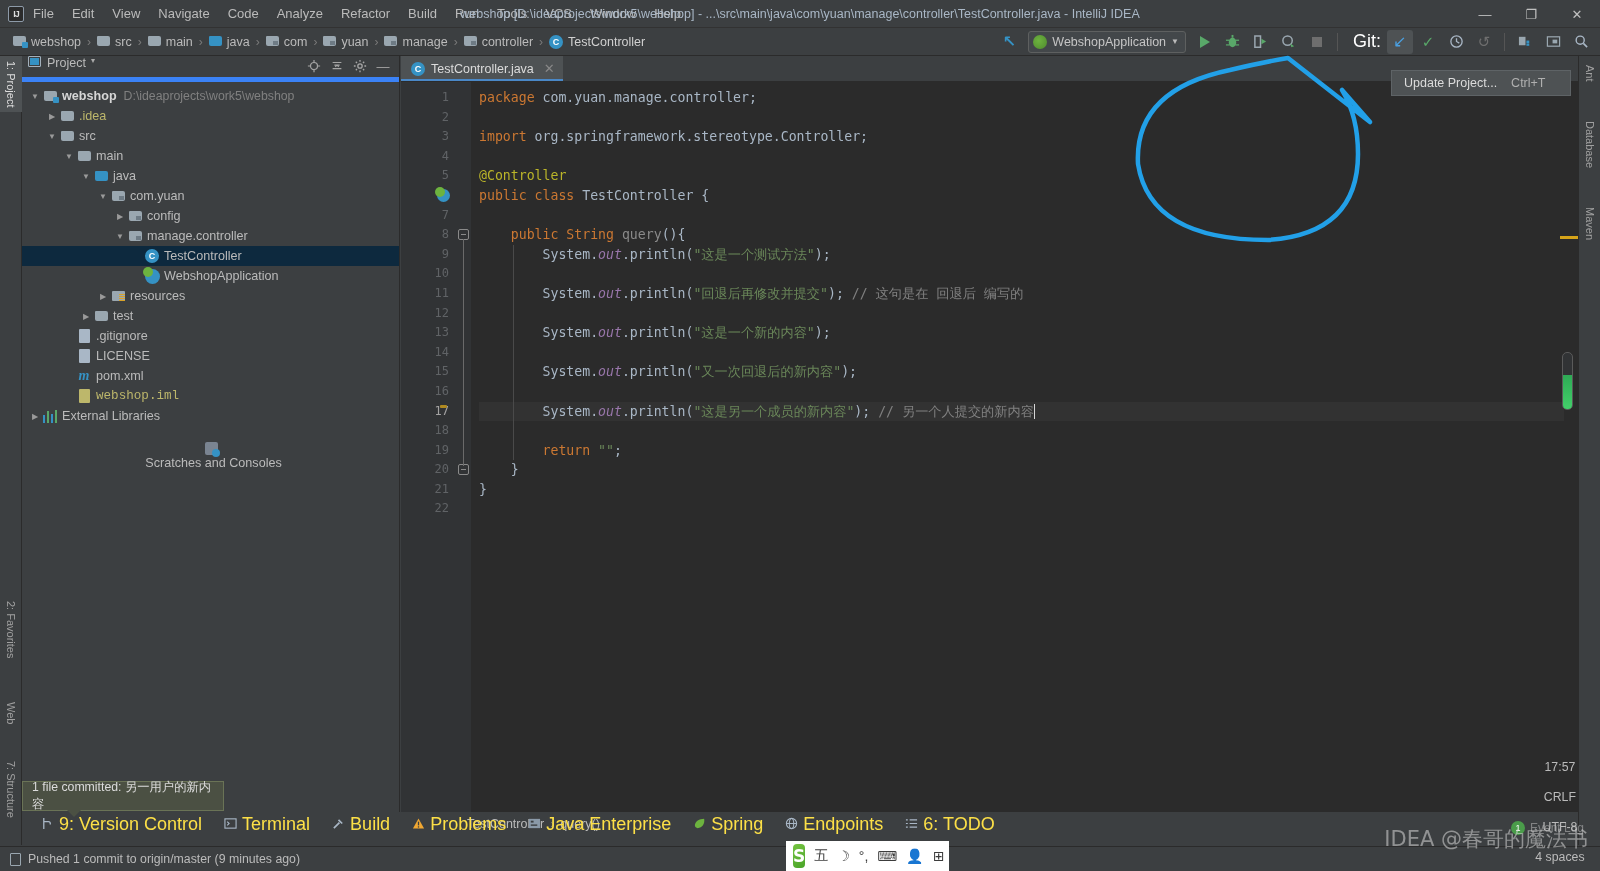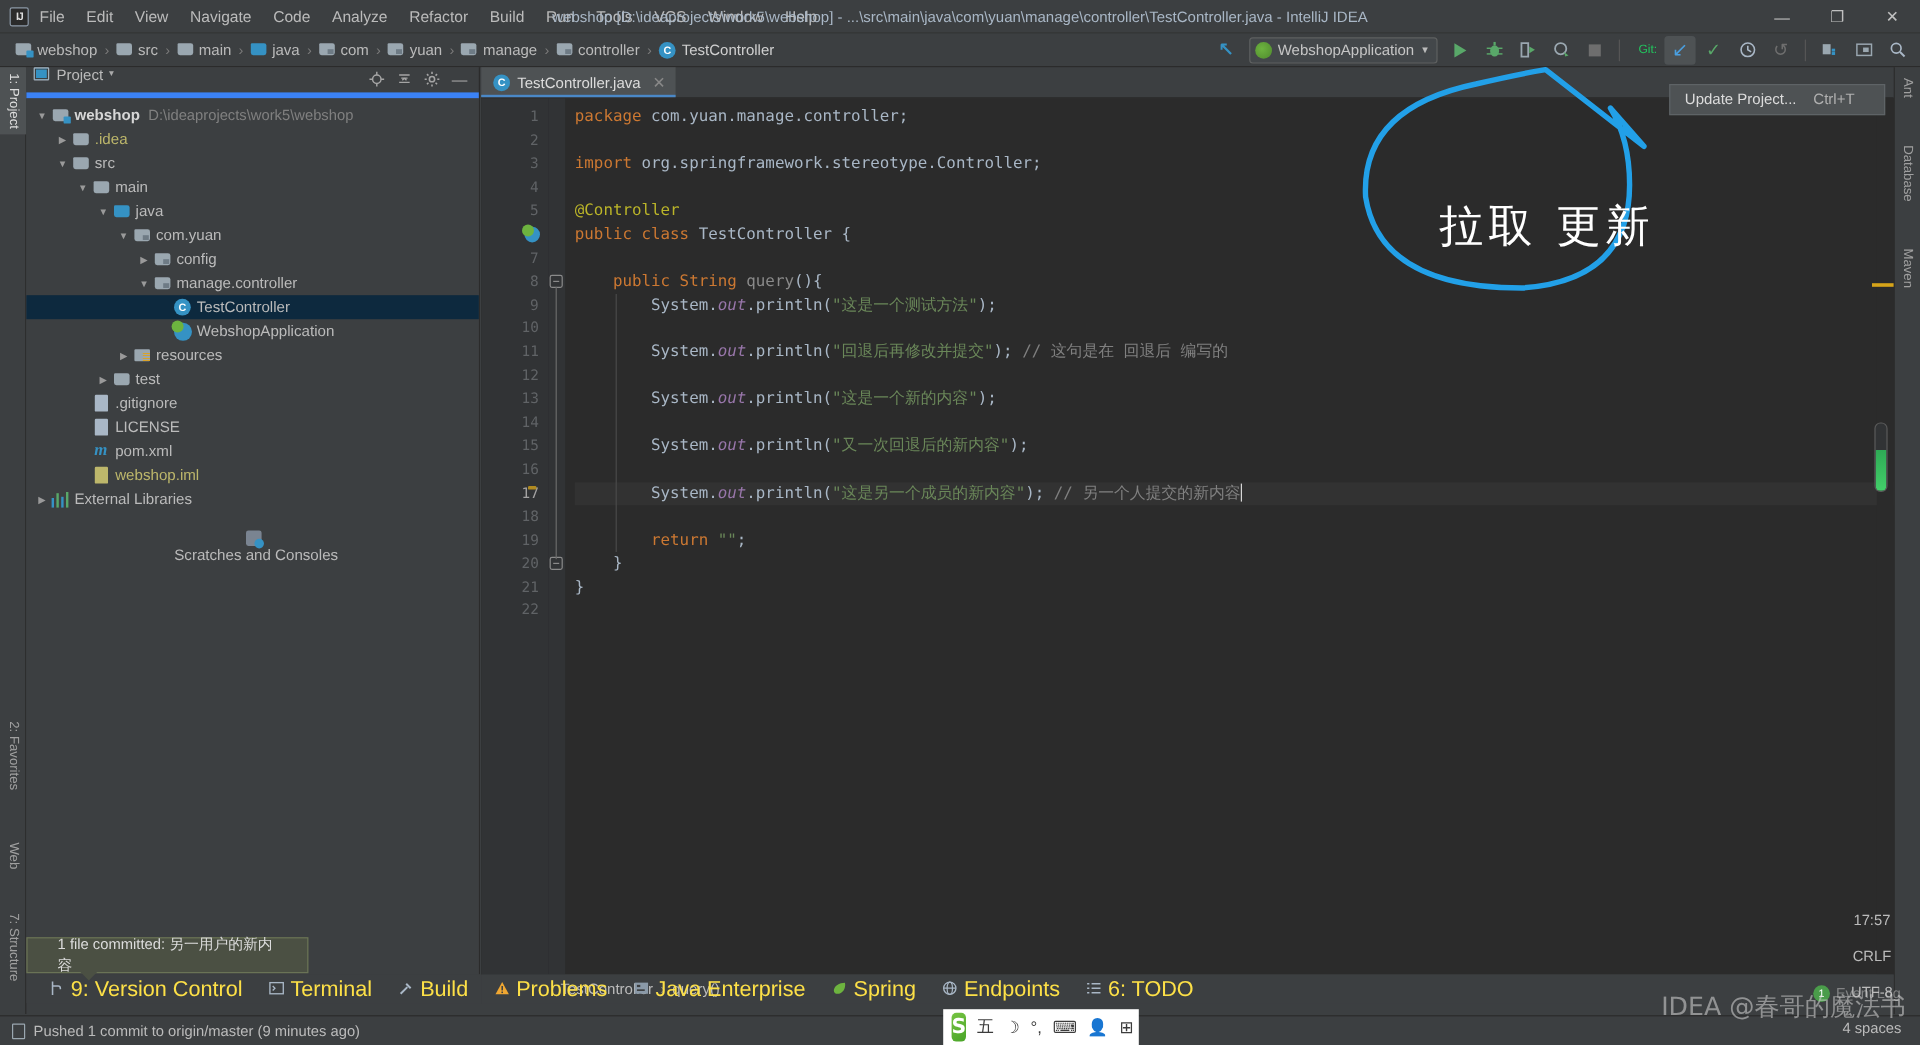--- a/index.html
+++ b/index.html
@@ -89,21 +89,21 @@
   .spring-ico {
     width: 14px; height: 14px; border-radius: 50%;
     background: radial-gradient(circle at 40% 40%, #6db33f, #4f8a2e);
     position: relative;
   }
   .play-tri {
     width: 0; height: 0; border-left: 10px solid #59a869;
     border-top: 6px solid transparent; border-bottom: 6px solid transparent;
   }
   .stop-sq { width: 10px; height: 10px; background: #6e6e6e; }
-  .git-label { font-size: 10px; color: #22c55e; margin: 0 4px 0 8px; }
+  .git-label { font-size: 18px; color: #ffffff; margin: 0 4px 0 8px; }
   .vsep { width: 1px; height: 18px; background: #555; margin: 0 5px; }
   .update-arrow { color: #3592c4; font-size: 16px; font-weight: bold; }
   .check-mark { color: #59a869; font-size: 15px; }
   .pill-selected { background: #4e5254; border-radius: 3px; }
 
   
   .leftstrip {
     position: absolute; top: 56px; left: 0; width: 22px; height: 789px;
     background: #3c3f41; border-right: 1px solid #2b2b2b;
   }
@@ -297,23 +297,23 @@
   .status-left { display: flex; align-items: center; gap: 7px; padding-left: 10px; }
   .status-right {
     margin-left: auto; display: flex; align-items: center; gap: 16px; padding-right: 10px; flex-direction: column;
   }
   .msg-ico {
     width: 11px; height: 13px; border: 1px solid #9aa7b0; border-radius: 1px;
   }
 
   
   .commit-tooltip {
-    position: absolute; left: 22px; top: 781px; width: 235px; height: 30px;
+    position: absolute; left: 22px; top: 781px; width: 202px; height: 30px;
     background: #4b5043; border: 1px solid #6a7356;
-    display: flex; align-items: center; padding: 0 25px;
+    display: flex; align-items: center; padding: 0 9px;
     font-size: 12.3px; color: #dcdcdc; z-index: 40;
   }
   .commit-tooltip::after {
     content: ''; position: absolute; left: 44px; bottom: -7px;
     border-left: 7px solid transparent; border-right: 7px solid transparent;
     border-top: 7px solid #4b5043;
   }
 
   
   .update-tooltip {
@@ -666,21 +666,21 @@
           </span>
           <span class="tlabel">LICENSE</span>
         </div>
         <div class="trow" style="padding-left: 40px;">
           <span class="tarrow"></span>
           <span class="tico">
             <span class="m-ico">m</span>
           </span>
           <span class="tlabel">pom.xml</span>
         </div>
-        <div class="trow" style="padding-left: 40px;">
+        <div class="trow" style="padding-left: 40px; font-family: Liberation Mono, monospace;">
           <span class="tarrow"></span>
           <span class="tico">
             <span class="file-ico" style="background:#bdb76b"></span>
           </span>
           <span class="tlabel yellow">webshop.iml</span>
         </div>
         <div class="trow" style="padding-left: 6px;">
           <span class="tarrow">▶</span>
           <span class="tico">
             <span class="lib-ico">
@@ -825,21 +825,20 @@
 
   <div class="update-tooltip">
     <span>Update Project...</span>
     <span class="shortcut">Ctrl+T</span>
   </div>
 
   <div class="callout">
     <svg width="300" height="220" viewBox="0 0 300 220">
       <path d="M168 14 L250 78 L222 46 Q238 72 238 110 Q238 190 148 196 Q30 196 18 120 Q14 46 110 26 Q144 18 168 14 Z" fill="none" stroke="#22a0e8" stroke-width="4.5" stroke-linejoin="round"></path>
     </svg>
-    <div class="callout-text">拉取 更新</div>
   </div>
 
   <div class="statusbar">
     <div class="status-left">
       <span class="msg-ico"></span>
       <span>Pushed 1 commit to origin/master (9 minutes ago)</span>
     </div>
     <div class="status-right">
       <span>17:57</span>
       <span>CRLF</span>

